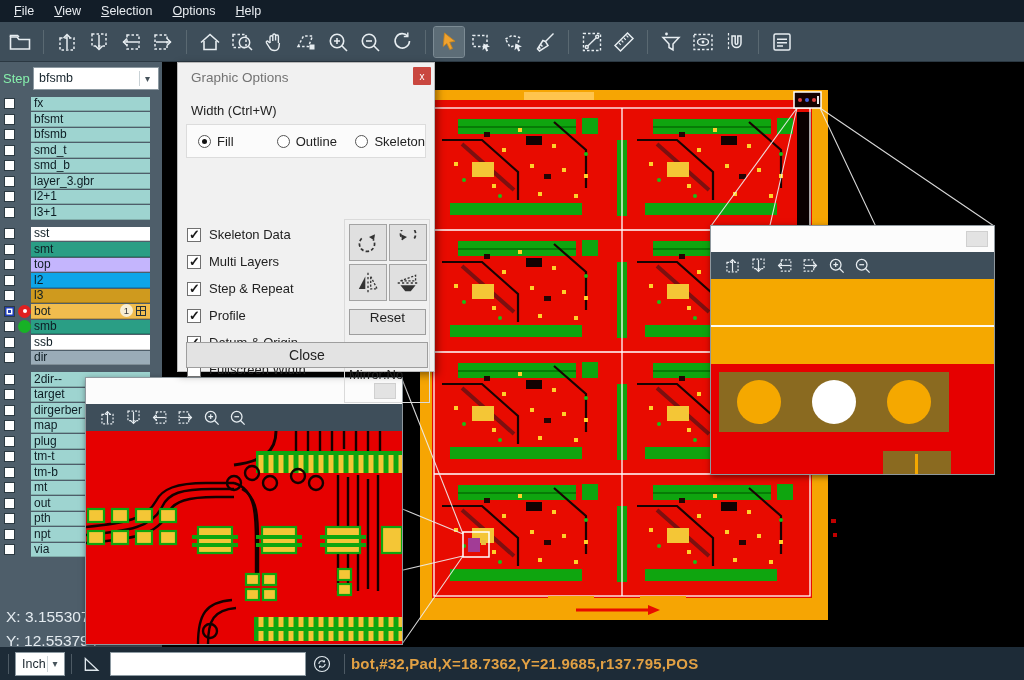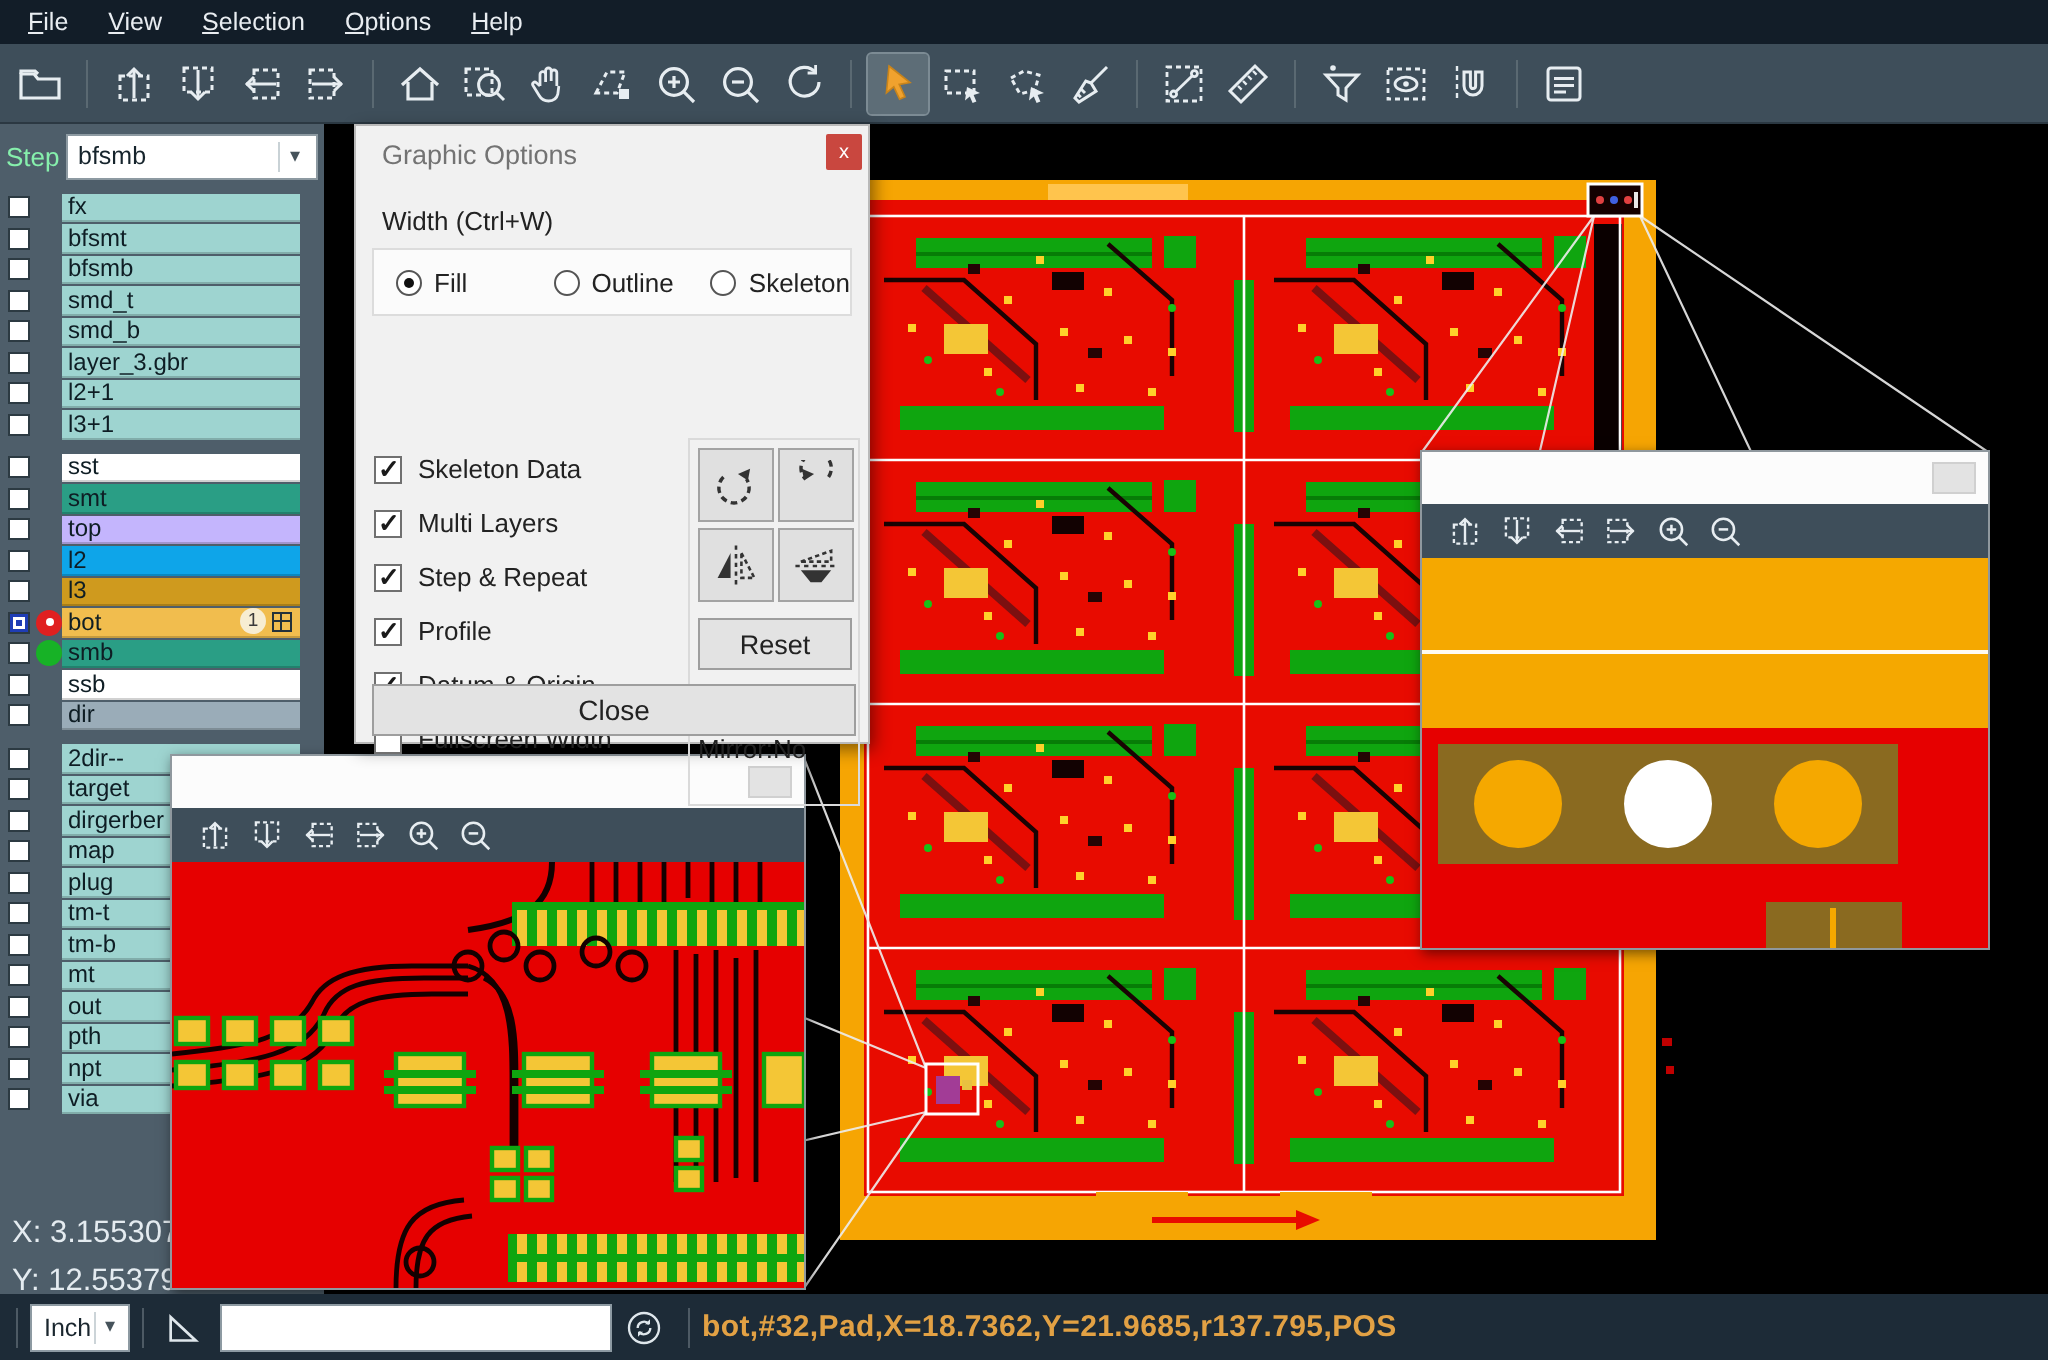--- a/index.html
+++ b/index.html
@@ -66,21 +66,21 @@
   .radio span.rlab{margin-left:6px;}
   #chk-col{position:absolute;left:9px;top:158px;width:160px;}
   .chk{display:flex;align-items:center;height:27px;}
   .cbx{width:14px;height:14px;background:#fff;border:1px solid #707070;position:relative;flex:none;}
   .cbx.on::after{content:"\2713";position:absolute;left:1px;top:-2px;font-size:13px;font-weight:bold;color:#1a1a1a;}
   .chk span.clab{margin-left:8px;white-space:nowrap;}
   #transform-box{position:absolute;left:166px;top:156px;width:86px;height:184px;border:1px solid #dadada;}
   .xf-btn{position:absolute;width:38px;height:37px;background:#e0e0e0;border:1px solid #a3a3a3;
           display:flex;align-items:center;justify-content:center;}
   #reset-btn{position:absolute;left:4px;top:89px;width:77px;height:26px;background:#e3e3e3;border:1px solid #9e9e9e;
-             display:flex;align-items:center;justify-content:center;font-size:13.5px;}
+             display:flex;justify-content:center;font-size:13.5px;}
   #angle-text{position:absolute;left:4px;top:124px;}
   #mirror-text{position:absolute;left:4px;top:147px;}
   #close-btn{position:absolute;left:8px;top:279px;width:242px;height:26px;background:#e3e3e3;border:1px solid #9e9e9e;
              display:flex;align-items:center;justify-content:center;font-size:14px;}
 
   
   .popup{position:absolute;border:1px solid #8f989e;background:#fcfcfc;box-shadow:1px 2px 6px rgba(0,0,0,.5);}
   .p-title{height:26px;background:#fcfcfc;position:relative;}
   .p-min{position:absolute;right:6px;top:5px;width:22px;height:16px;background:#e3e3e3;border:1px solid #d0d0d0;}
   .p-tools{height:27px;background:#3e4e5a;display:flex;align-items:center;padding-left:8px;}

